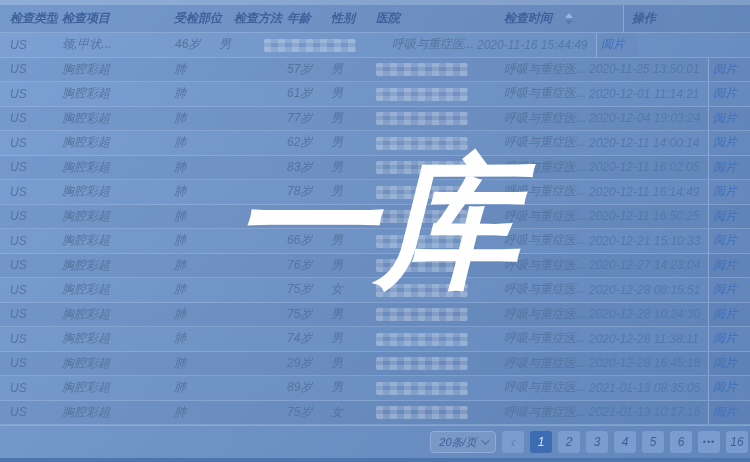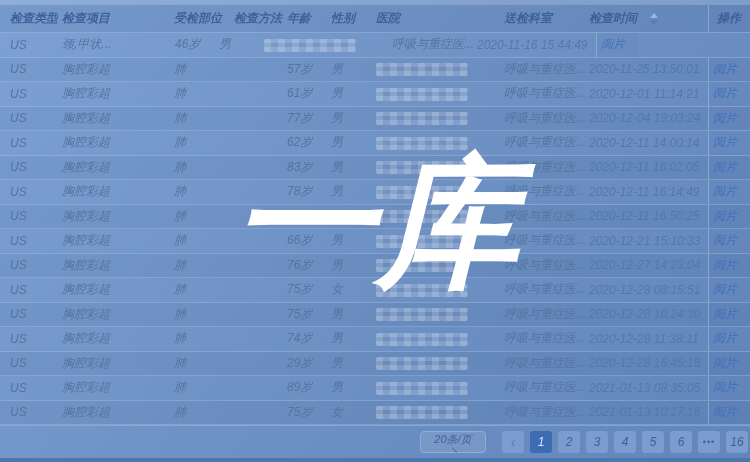--- a/index.html
+++ b/index.html
@@ -62,21 +62,21 @@
   
   .footer{
     position:absolute;left:0;right:0;bottom:4px;height:33px;
     border-top:1px solid rgba(160,185,225,.55);
     display:flex;align-items:center;justify-content:flex-end;gap:6px;
     padding-right:2px;
   }
   .page-size{
     width:66px;height:22px;border:1px solid var(--box_border);border-radius:4px;
     background:rgba(255,255,255,.10);display:flex;align-items:center;justify-content:center;gap:4px;
-    font-size:11px;color:var(--header_text);margin-right:10px;cursor:pointer;flex-direction:column;
+    font-size:11px;color:var(--header_text);cursor:pointer;
   }
   .chev{width:6px;height:6px;border-right:1px solid var(--header_text);border-bottom:1px solid var(--header_text);
         transform:rotate(45deg) translateY(-2px);opacity:.8;}
   .pbox{
     min-width:22px;height:22px;border-radius:3px;background:var(--box_bg);
     display:flex;align-items:center;justify-content:center;
     font-size:12px;color:var(--header_text);cursor:pointer;padding:0 3px;
   }
   .pbox.prev{color:var(--sort_inactive);font-size:14px;}
   .pbox.active{background:var(--active_page_bg);color:var(--active_page_text);}
@@ -90,21 +90,20 @@
   <div class="top-strip"></div>
 
   <div class="thead">
     <div class="th c-type">检查类型</div>
     <div class="th c-item">检查项目</div>
     <div class="th c-part">受检部位</div>
     <div class="th c-method">检查方法</div>
     <div class="th c-age">年龄</div>
     <div class="th c-gender">性别</div>
     <div class="th c-hospital">医院</div>
-    <div class="th c-dept">送检科室</div>
     <div class="th c-time">
       <span class="time-head">
         <span>检查时间</span>
         <span class="sort-carets">
           <span class="up"></span>
             <span class="down"></span>
         </span>
       </span>
     </div>
     <div class="th c-action">操作</div>

